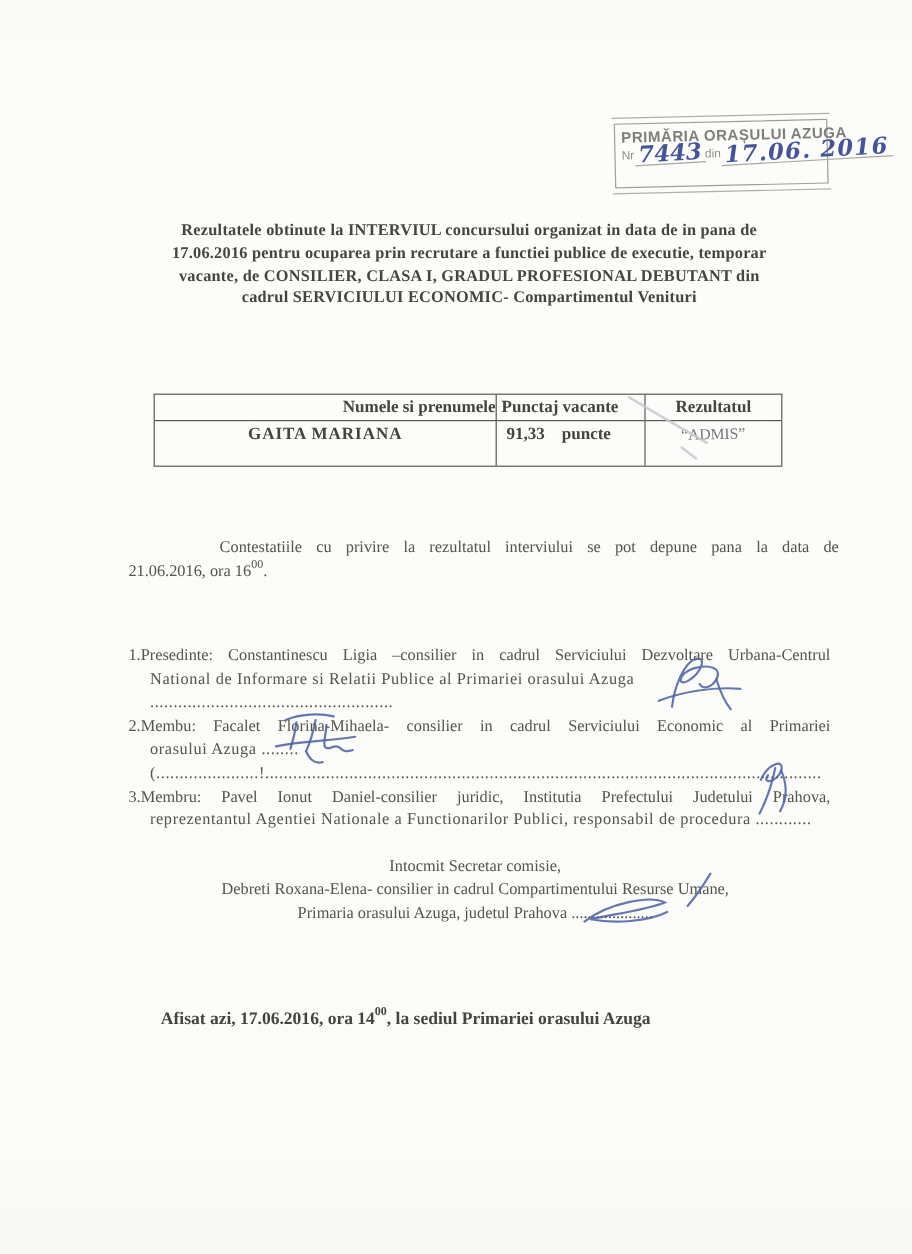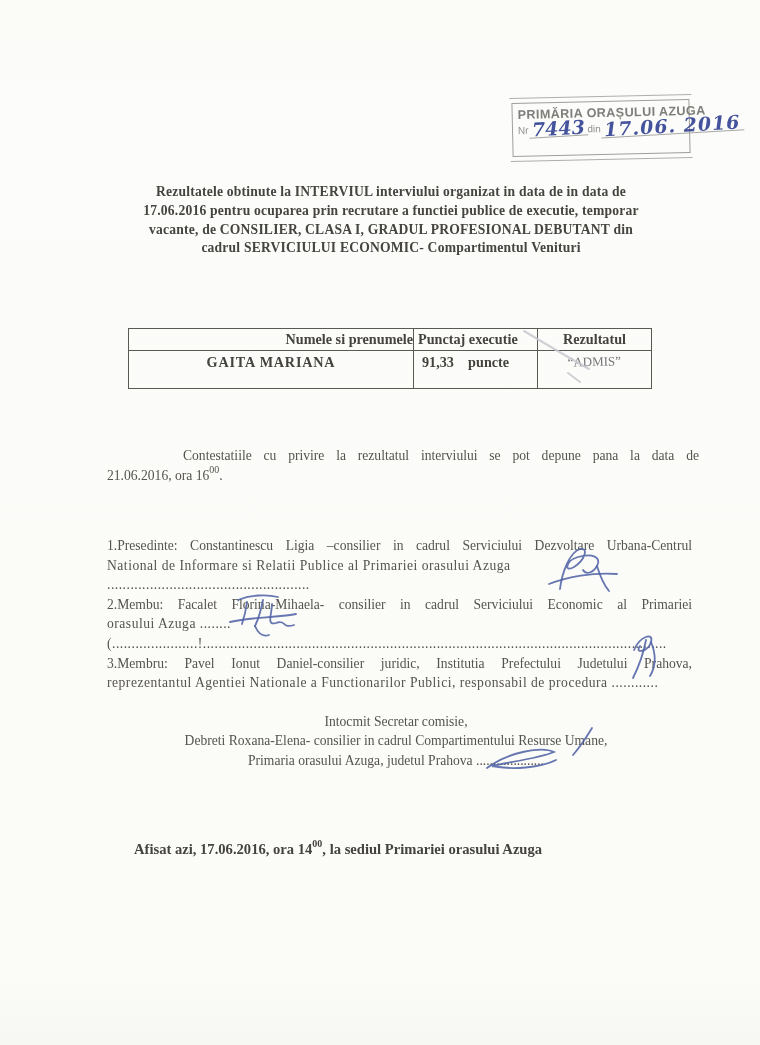--- a/index.html
+++ b/index.html
@@ -57,21 +57,21 @@
   .rt-body{height:37px;padding-top:3px;}
   .rt-name{font-weight:700;text-align:center;letter-spacing:.8px;color:#45433e;}
   .rt-score{font-weight:700;padding-left:8px;color:#45433e;}
   .rt-result{font-size:13px;color:#76757a;transform:rotate(-1.5deg);}
   
   .contest{position:absolute;left:107px;top:446px;width:592px;font-size:13.6px;line-height:20px;color:#55534e;}
   .contest .l1{text-align:justify;text-align-last:justify;text-indent:76px;}
   .commission{position:absolute;left:107px;top:536px;width:585px;font-size:13.6px;line-height:19.6px;color:#55534e;}
   .commission .heading{font-weight:700;color:#46443f;}
   .just{text-align:justify;text-align-last:justify;}
-  .dots-line{letter-spacing:.5px;}
+  .dots-line{letter-spacing:.5px;margin-left:18px;}
   .secretary{position:absolute;left:95px;top:712px;width:602px;text-align:center;font-size:13.6px;line-height:19.4px;color:#55534e;}
   .afisat{position:absolute;left:134px;top:841px;font-weight:700;font-size:14.6px;color:#45433e;}
   sup{font-size:10px;position:relative;top:-1px;line-height:0;}
   
   .overlay{position:absolute;left:0;top:0;pointer-events:none;}
   .pen{stroke:#5163a5;stroke-width:1.8;fill:none;stroke-linecap:round;opacity:.88;}
   .pencil{stroke:#c7c9cf;stroke-width:2.1;fill:none;stroke-linecap:round;opacity:.85;}
 </style>
 </head>
 <body>
@@ -82,29 +82,29 @@
     <div class="stamp-title">PRIMĂRIA ORAȘULUI AZUGA</div>
     <div class="stamp-row">
       <span class="stamp-label">Nr</span>
       <span class="hand">7443</span>
       <span class="stamp-label">din</span>
       <span class="hand date">17.06. 2016</span>
     </div>
   </div>
 
   <div class="doc-title">
-    <div>Rezultatele obtinute la INTERVIUL interviului organizat in data de in data de</div>
+    <div>Rezultatele obtinute la INTERVIUL concursului organizat in data de in pana de</div>
     <div>17.06.2016 pentru ocuparea prin recrutare a functiei publice de executie, temporar</div>
     <div>vacante, de CONSILIER, CLASA I, GRADUL PROFESIONAL DEBUTANT din</div>
     <div>cadrul SERVICIULUI ECONOMIC- Compartimentul Venituri</div>
   </div>
 
   <div class="results-table">
     <div class="rt-cell rt-head rt-c1">Numele si prenumele</div>
-    <div class="rt-cell rt-head rt-c2">Punctaj executie</div>
+    <div class="rt-cell rt-head rt-c2">Punctaj vacante</div>
     <div class="rt-cell rt-head rt-c3">Rezultatul</div>
     <div class="rt-cell rt-body rt-c1 rt-name">GAITA MARIANA</div>
     <div class="rt-cell rt-body rt-c2 rt-score">91,33&nbsp;&nbsp;&nbsp;&nbsp;puncte</div>
     <div class="rt-cell rt-body rt-c3 rt-result">“ADMIS”</div>
   </div>
 
   <div class="contest">
     <div class="l1">Contestatiile cu privire la rezultatul interviului se pot depune pana la data de</div>
     <div class="l2"><span>21.06.2016, ora 16</span><sup>00</sup><span>.</span></div>
   </div>

